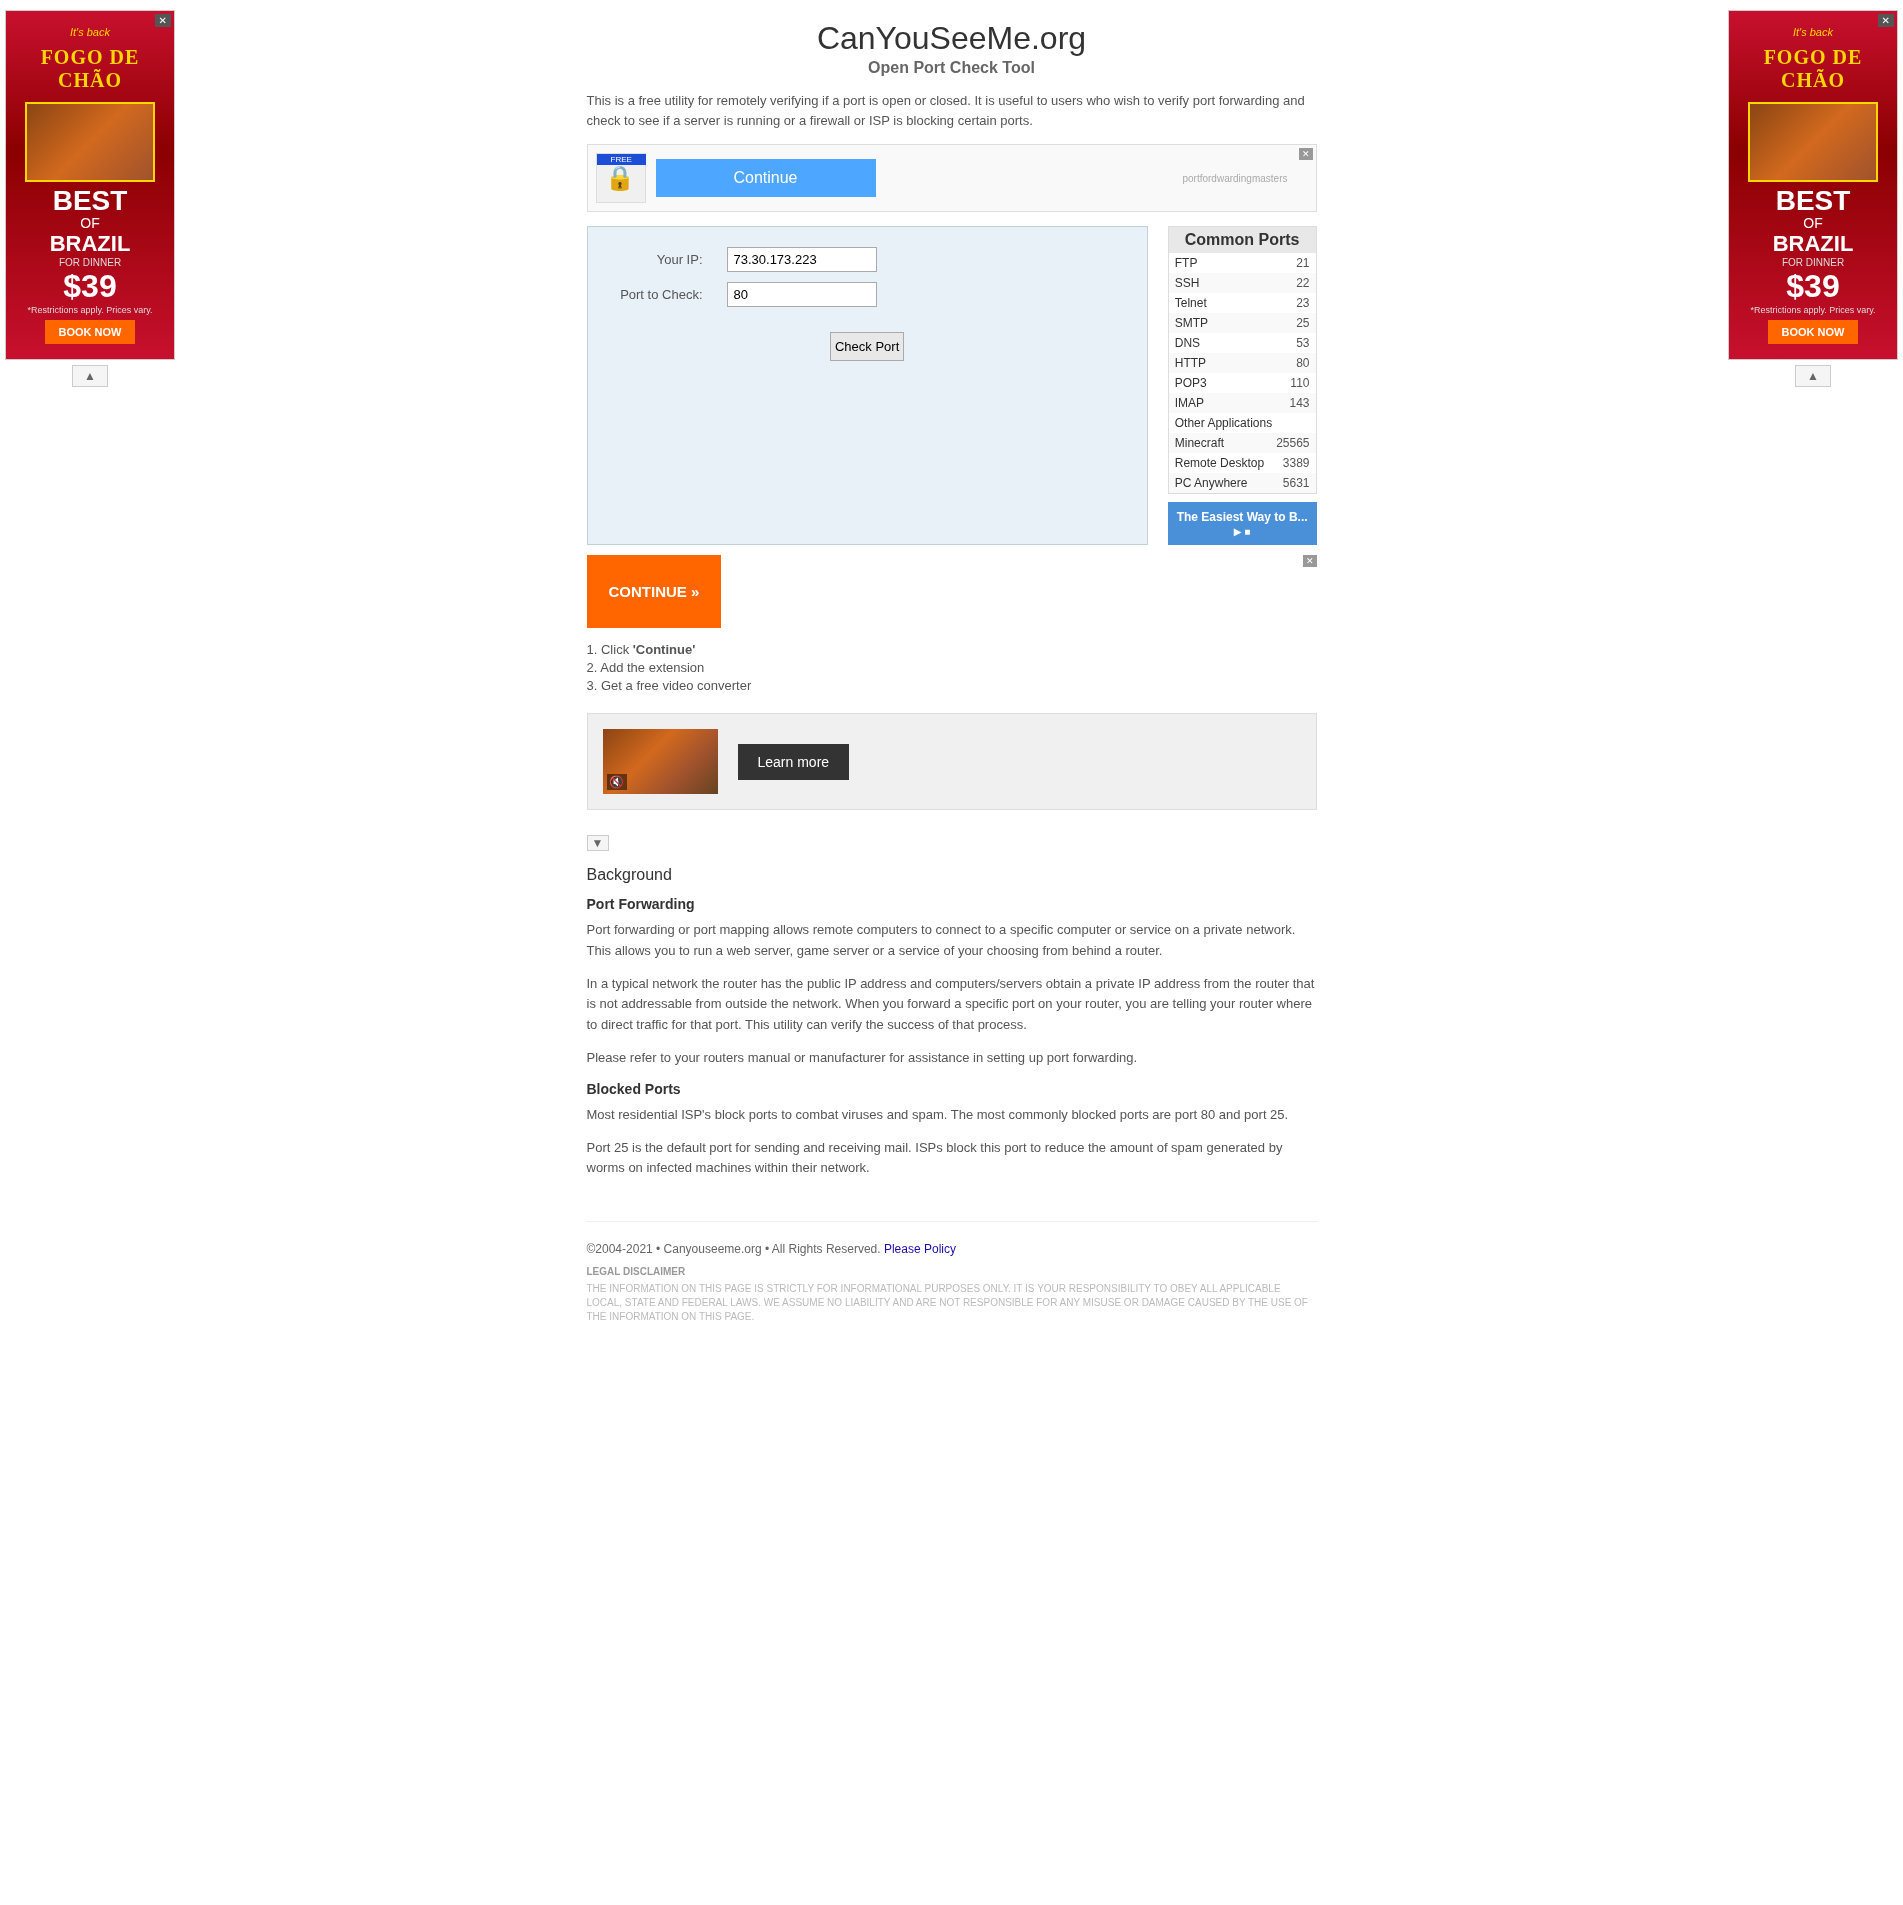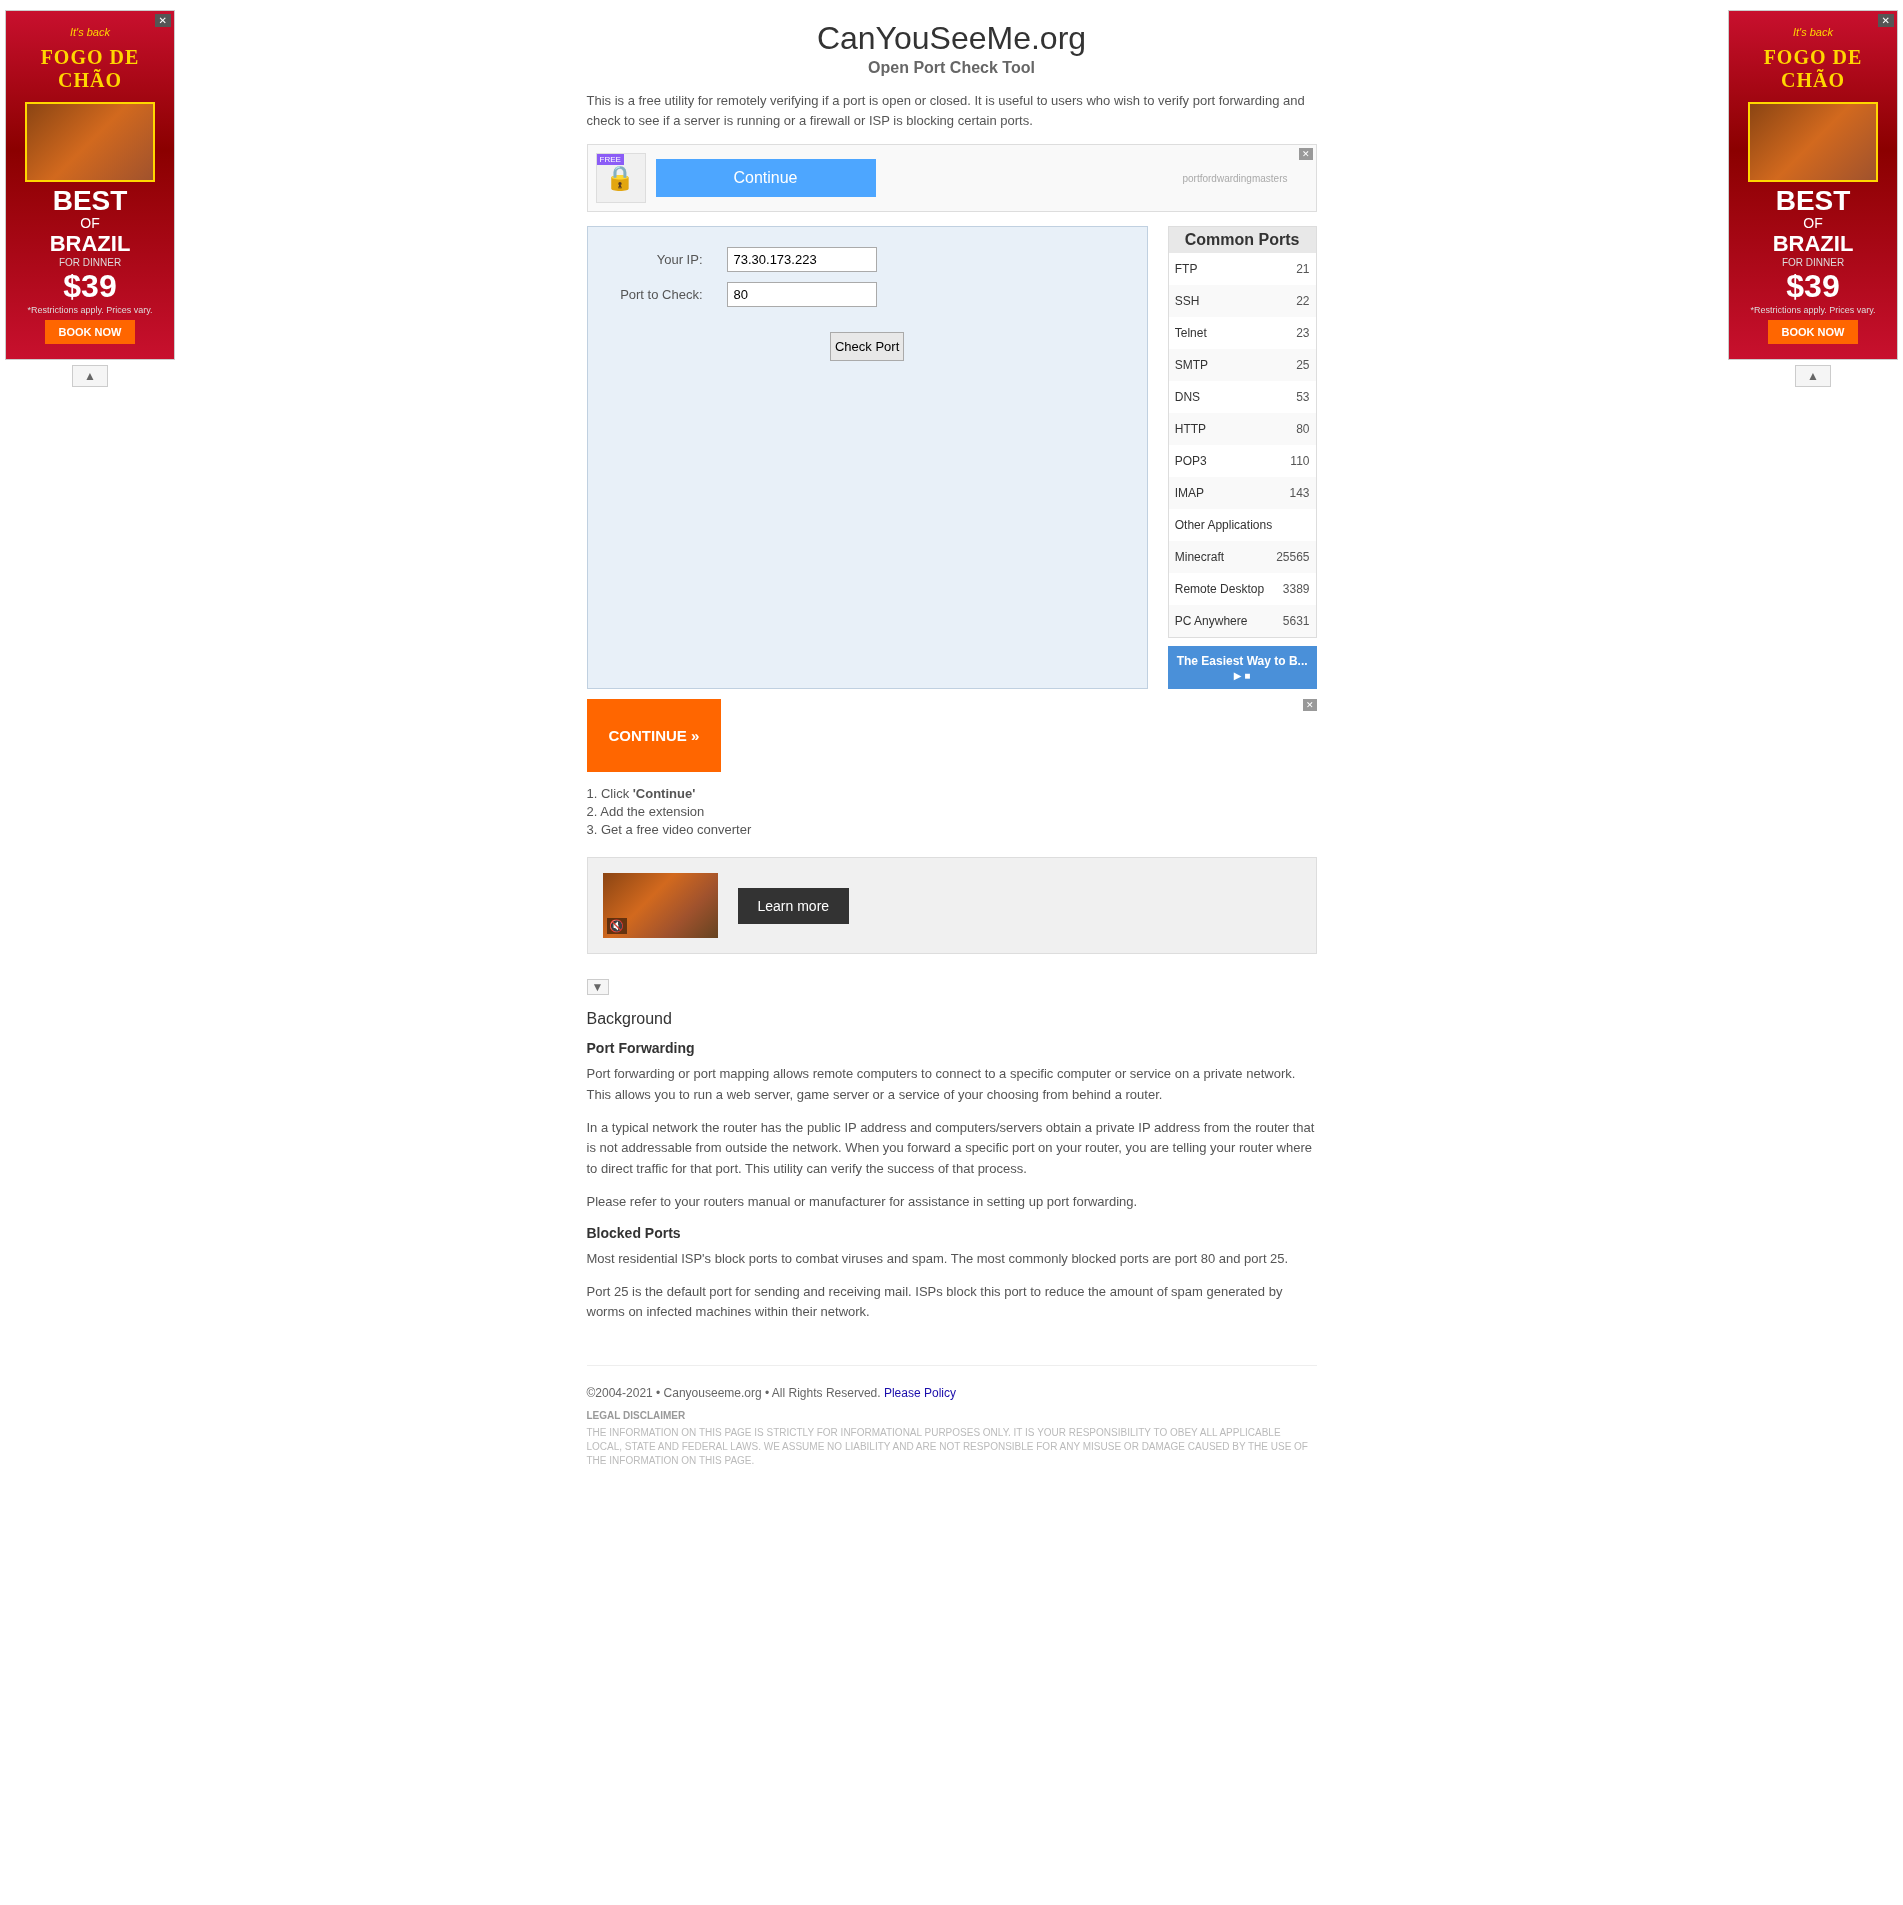--- a/index.html
+++ b/index.html
@@ -145,24 +145,24 @@
       justify-content: center;
       font-size: 22px;
       border: 1px solid #ddd;
       color: #FFD700;
       position: relative;
     }
     .free-tag {
       position: absolute;
       top: 0;
       left: 0;
-      background: #8b5cf6;
+      background: #1d4ed8;
       color: white;
       font-size: 8px;
-      padding: 1px 3px;
+      padding: 1px 14px;
     }
     .continue-btn {
       background: #4da6ff;
       color: white;
       border: none;
       padding: 10px 30px;
       font-size: 16px;
       cursor: pointer;
       flex: 1;
       max-width: 220px;
@@ -204,21 +204,21 @@
       min-width: 120px;
     }
     .ports-table table { width: 100%; border-collapse: collapse; }
     .ports-table th {
       background: #e8e8e8;
       text-align: center;
       padding: 4px;
       font-size: 16px;
       font-weight: bold;
     }
-    .ports-table td { padding: 9px 6px; }
+    .ports-table td { padding: 3px 6px; }
     .ports-table tr:nth-child(even) { background: #f9f9f9; }
     .port-name { color: #333; }
     .port-num { text-align: right; color: #555; }
 
     
     .ports-ad {
       margin-top: 8px;
       background: #4a90d9;
       color: white;
       text-align: center;

